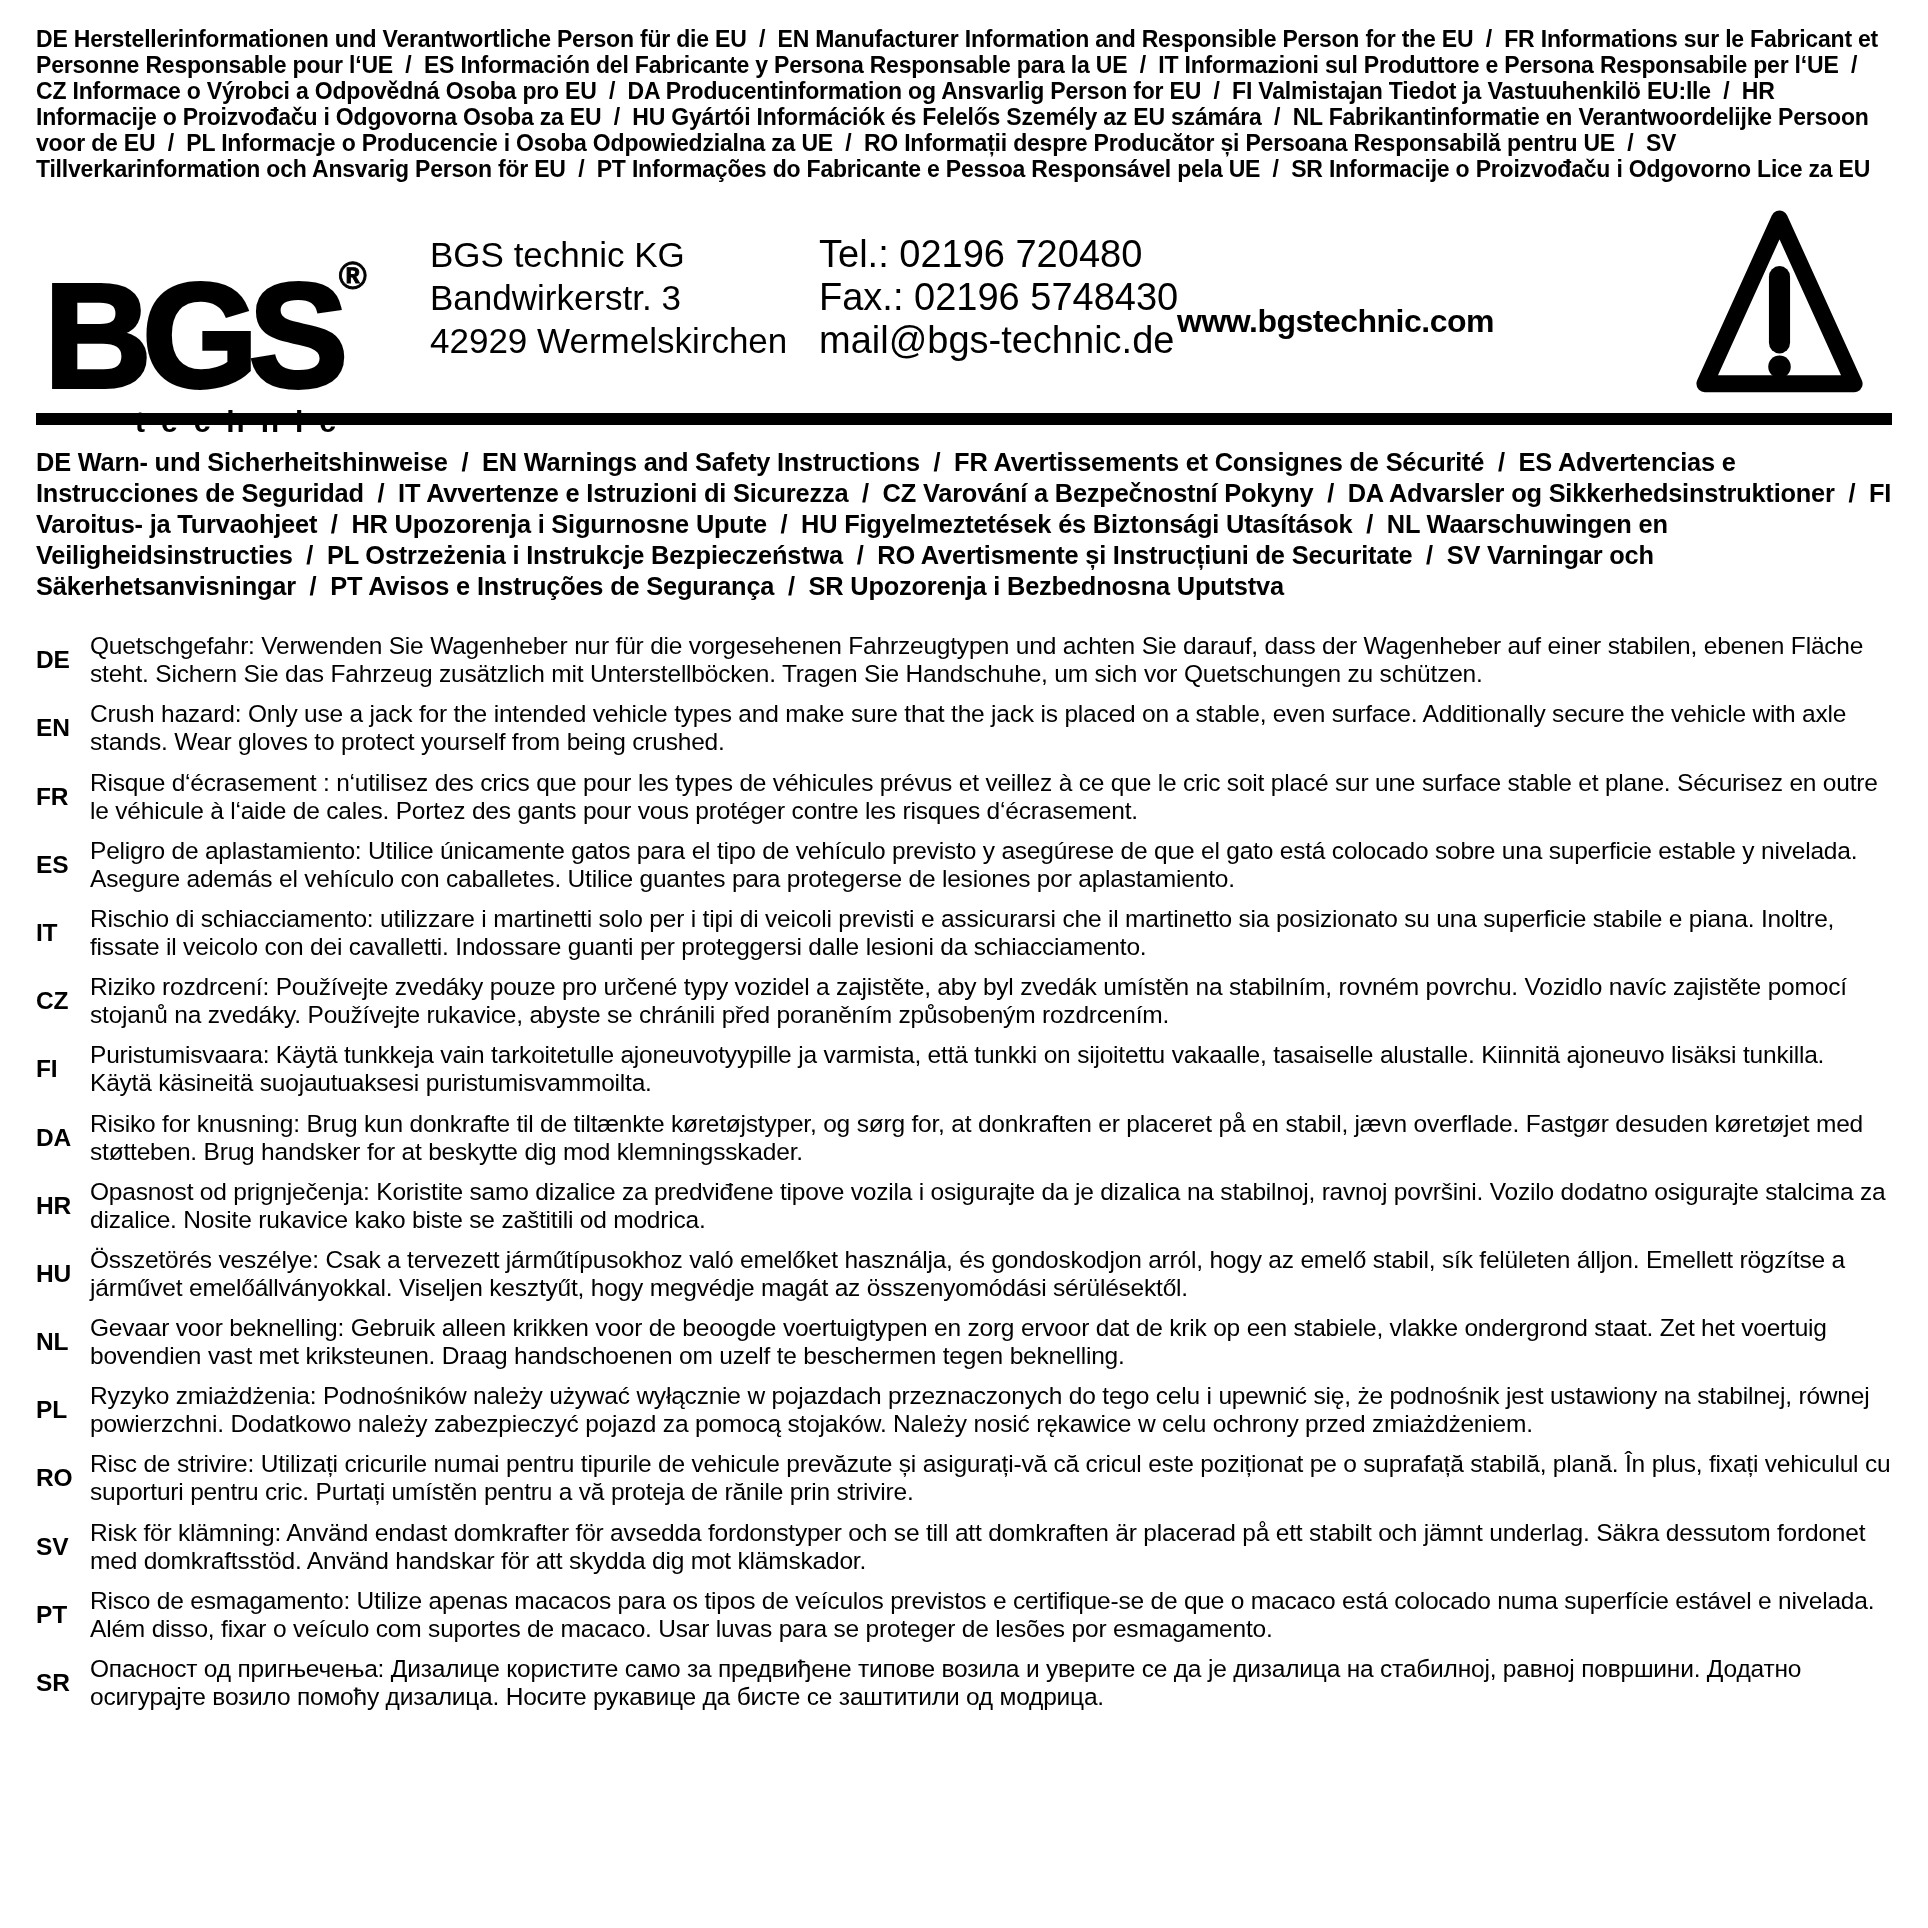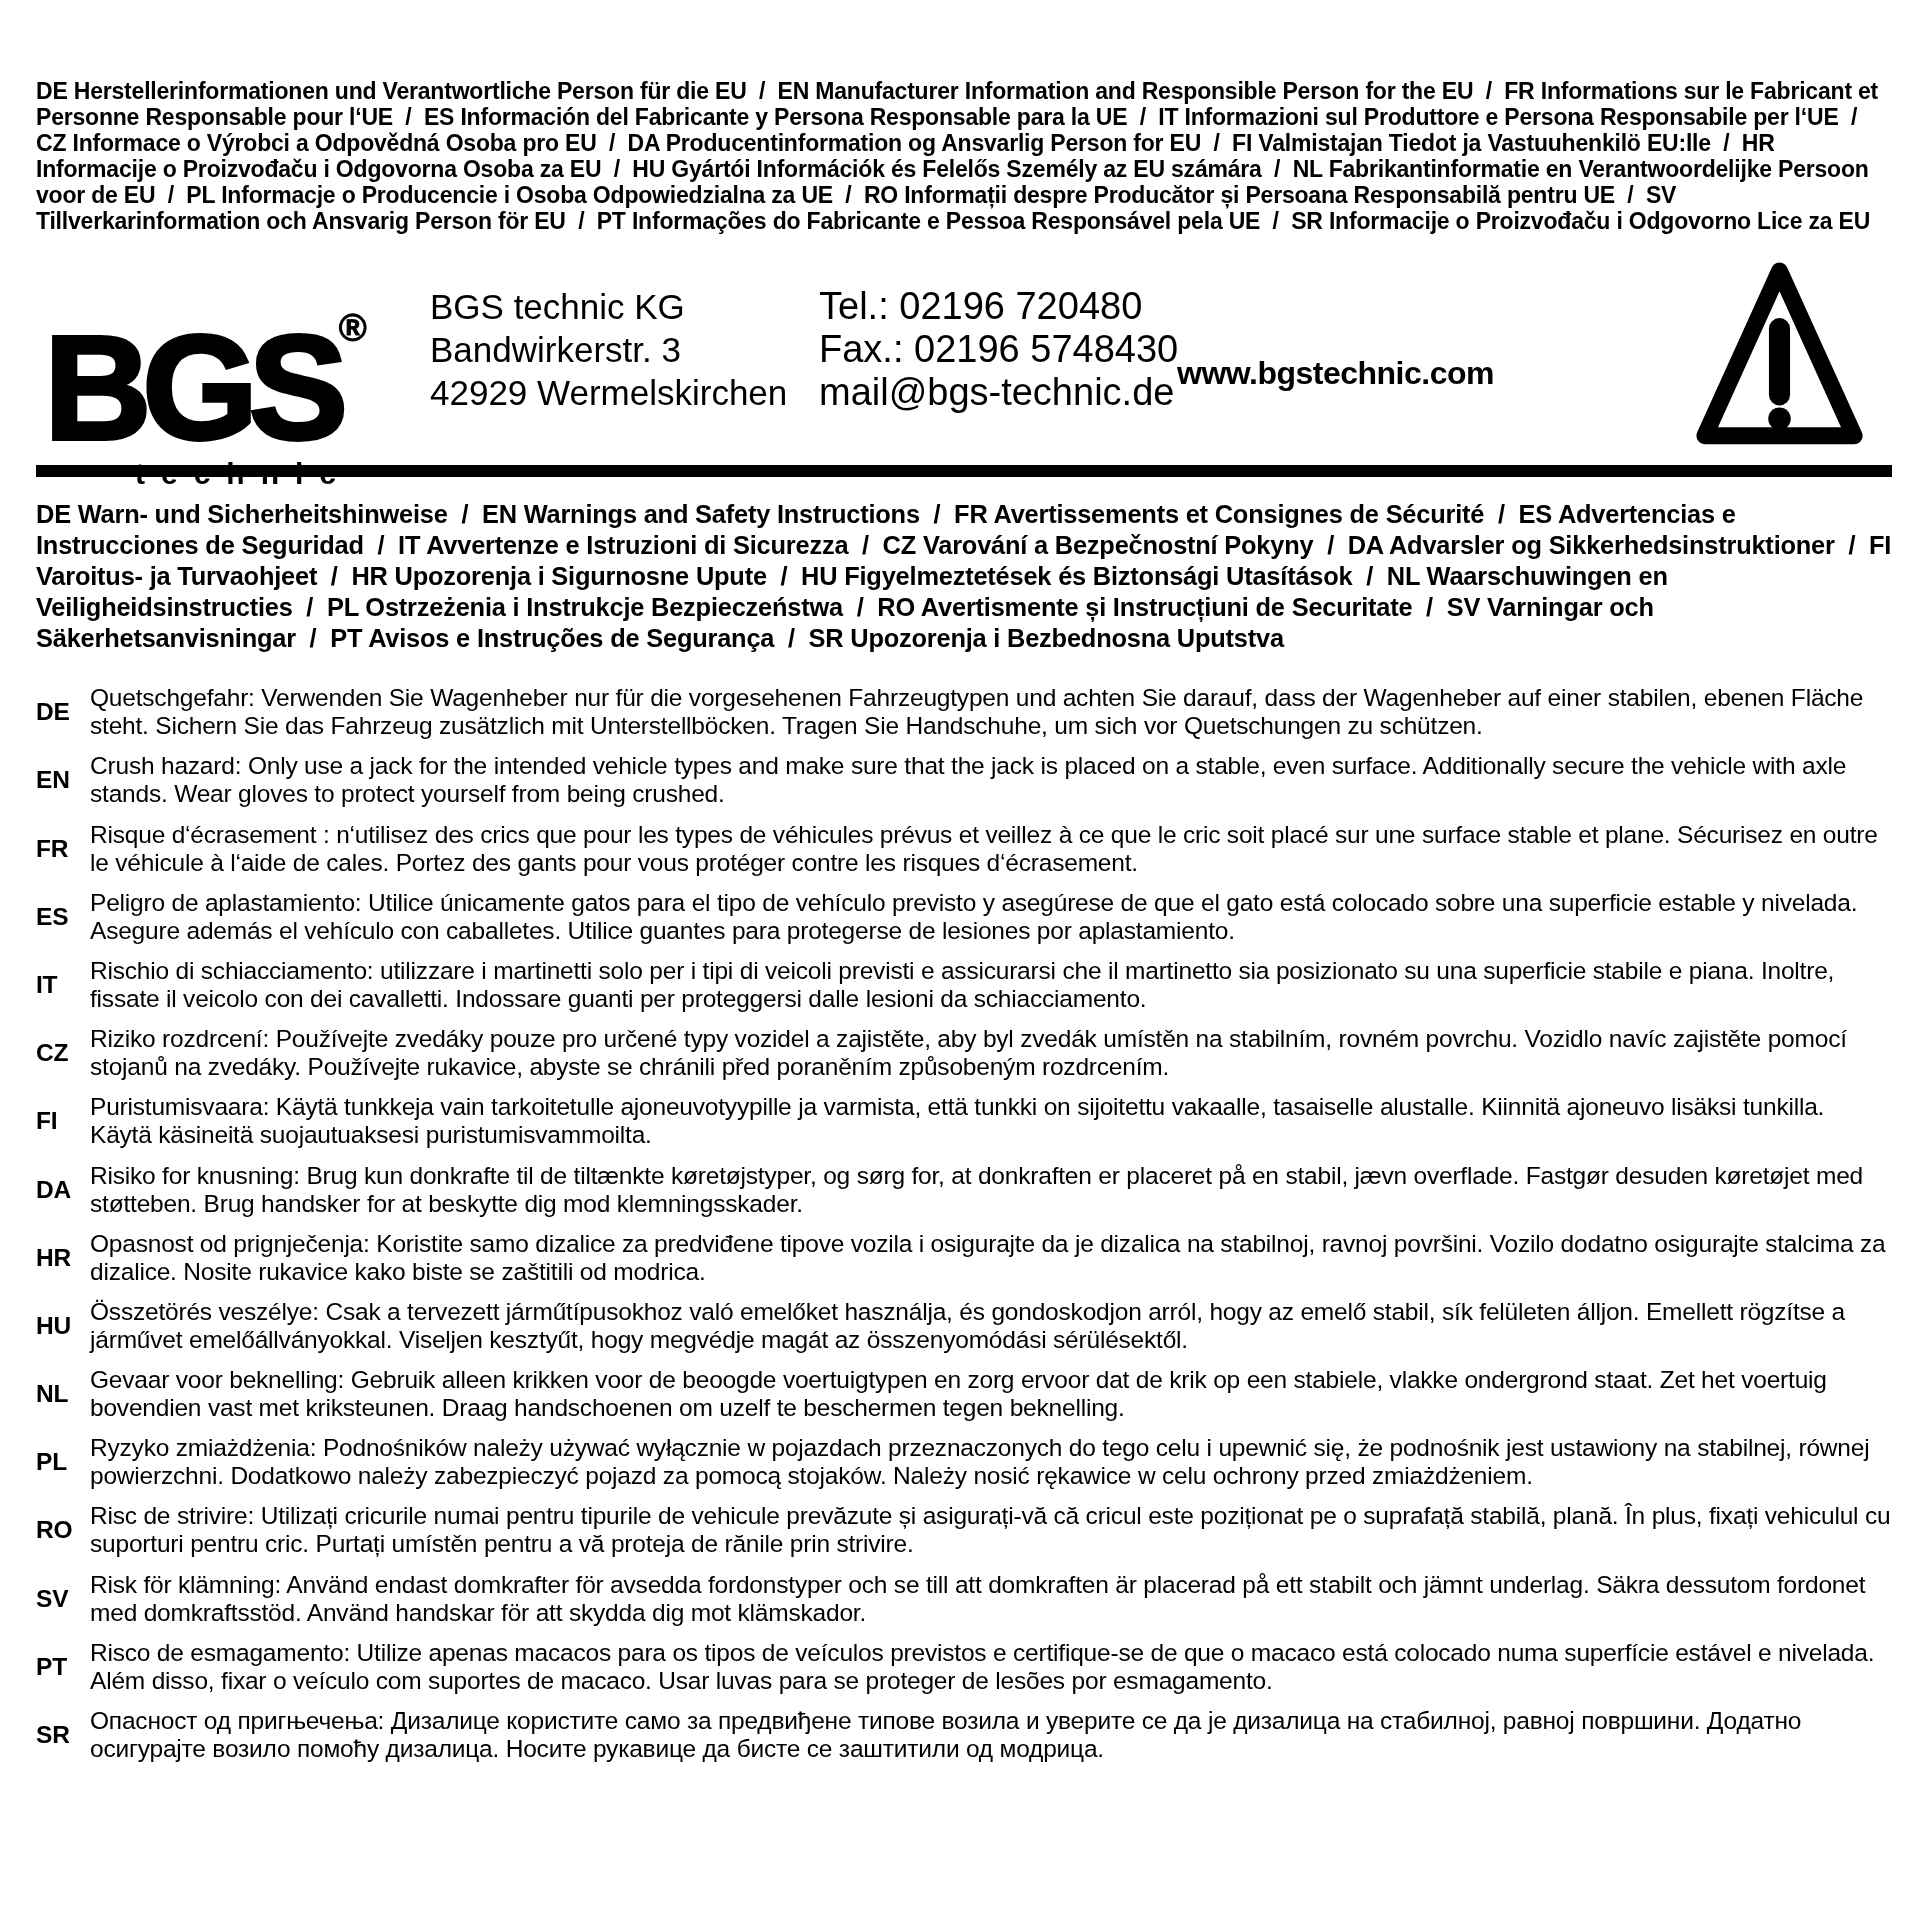--- a/index.html
+++ b/index.html
@@ -2,21 +2,21 @@
 <html style="font-size:15px"><head>
 <meta charset="utf-8">
 <style>
   html, body { margin: 0; padding: 0; }
   body {
     width: 1928px; height: 1928px;
     background: #ffffff; color: #000000;
     font-family: "Liberation Sans", sans-serif;
     overflow: hidden;
   }
-  .content { padding: 42px 36px 0 36px; margin-top: 36px; }
+  .content { padding: 26px 36px 0 36px; }
 
   .header-top {
     font-weight: bold;
     font-size: 23px;
     line-height: 26px;
     letter-spacing: -0.2px;
     white-space: pre-wrap;
   }
 
   .company-row { position: relative; height: 188px; margin-top: 32px; }

